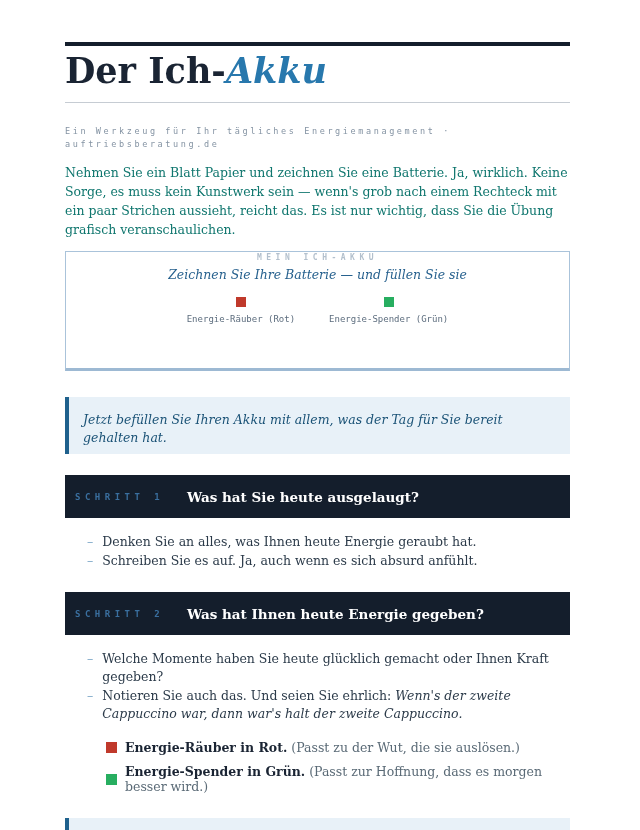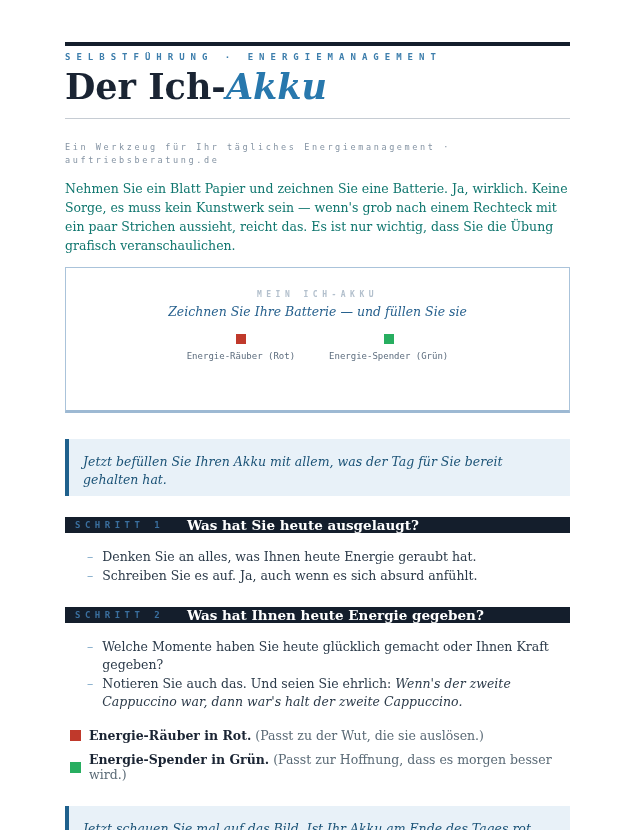--- a/index.html
+++ b/index.html
@@ -43,26 +43,26 @@
   .intro {
     margin-top: 11px;
     font-size: 12.5px;
     line-height: 1.53;
     color: #0f766e;
   }
 
   
   .canvas-box {
     margin-top: 12px;
-    height: 146px;
+    height: 120px;
     border: 1px solid #aac3da;
     border-bottom: 3px solid #9db9d3;
     background: #ffffff;
     text-align: center;
-    padding-top: 22px;
+    padding-top: 1px;
   }
   .canvas-label {
     font-family: "DejaVu Sans Mono", monospace;
     font-size: 8px; font-weight: bold;
     letter-spacing: 4.5px;
     color: #b3c0cd;
   }
   .canvas-caption {
     margin-top: 5px;
     font-style: italic;
@@ -90,21 +90,21 @@
     font-style: italic;
     font-size: 12.5px;
     line-height: 1.4;
     color: #1a5276;
   }
   .callout.final { margin-top: 24px; }
 
   
   .step-bar {
     margin-top: 21px;
-    height: 16px;
+    height: 43px;
     background: #141e2c;
     display: flex; align-items: center;
     padding-left: 10px;
   }
   .step-bar.mid { margin-top: 22px; }
   .step-bar.last { margin-top: 17px; }
   .step-label {
     width: 112px; flex: none;
     font-family: "DejaVu Sans Mono", monospace;
     font-size: 9px; font-weight: bold;
@@ -131,32 +131,32 @@
   }
   .step-list .dash { color: #7ea8c8; flex: none; }
   .step-list .it { font-style: italic; }
 
   
   .color-rules { margin-top: 17px; padding-left: 5px; }
   .color-rule {
     display: flex; align-items: center; gap: 8px;
     font-size: 12.5px;
     margin-bottom: 9px;
+    margin-left: 36px;
   }
   .color-rule .swatch { width: 11px; height: 11px; }
   .color-rule .bold { font-weight: bold; color: #1a2433; }
   .color-rule .note { color: #5a6a76; }
 </style>
 </head>
 <body>
 
 <div class="page">
 
   <div class="topbar"></div>
-  <div class="eyebrow">SELBSTFÜHRUNG · ENERGIEMANAGEMENT</div>
   <h1 class="title"><span>Der Ich-</span><span class="accent">Akku</span></h1>
   <hr class="divider">
   <div class="subtitle">Ein Werkzeug für Ihr tägliches Energiemanagement · auftriebsberatung.de</div>
 
   <p class="intro">Nehmen Sie ein Blatt Papier und zeichnen Sie eine Batterie. Ja, wirklich. Keine Sorge, es muss kein Kunstwerk sein — wenn's grob nach einem Rechteck mit ein paar Strichen aussieht, reicht das. Es ist nur wichtig, dass Sie die Übung grafisch veranschaulichen.</p>
 
   <div class="canvas-box">
     <div class="canvas-label">MEIN ICH-AKKU</div>
     <div class="canvas-caption">Zeichnen Sie Ihre Batterie — und füllen Sie sie</div>
     <div class="canvas-legend">

